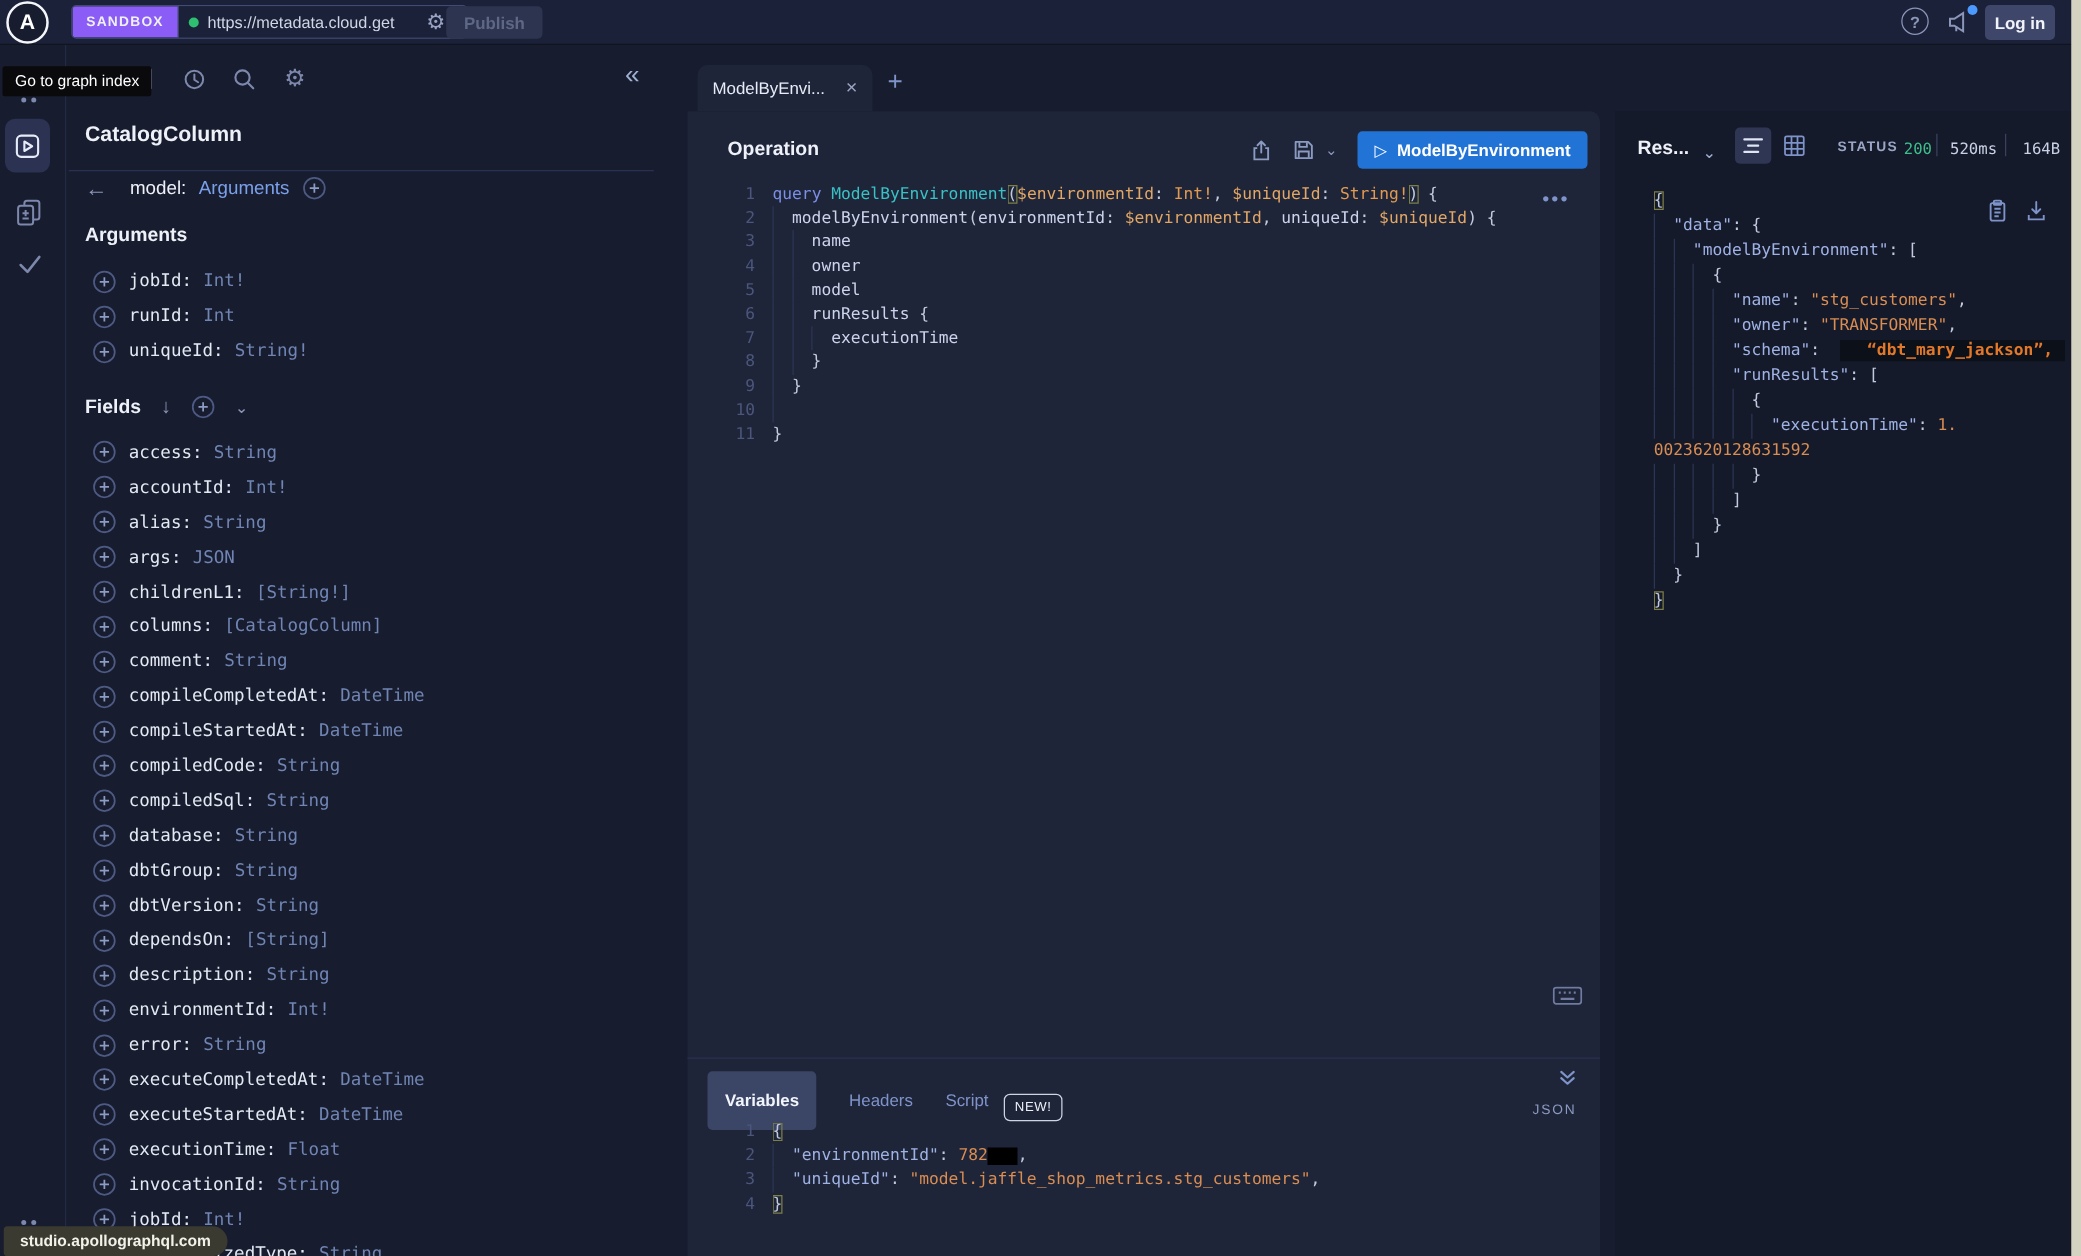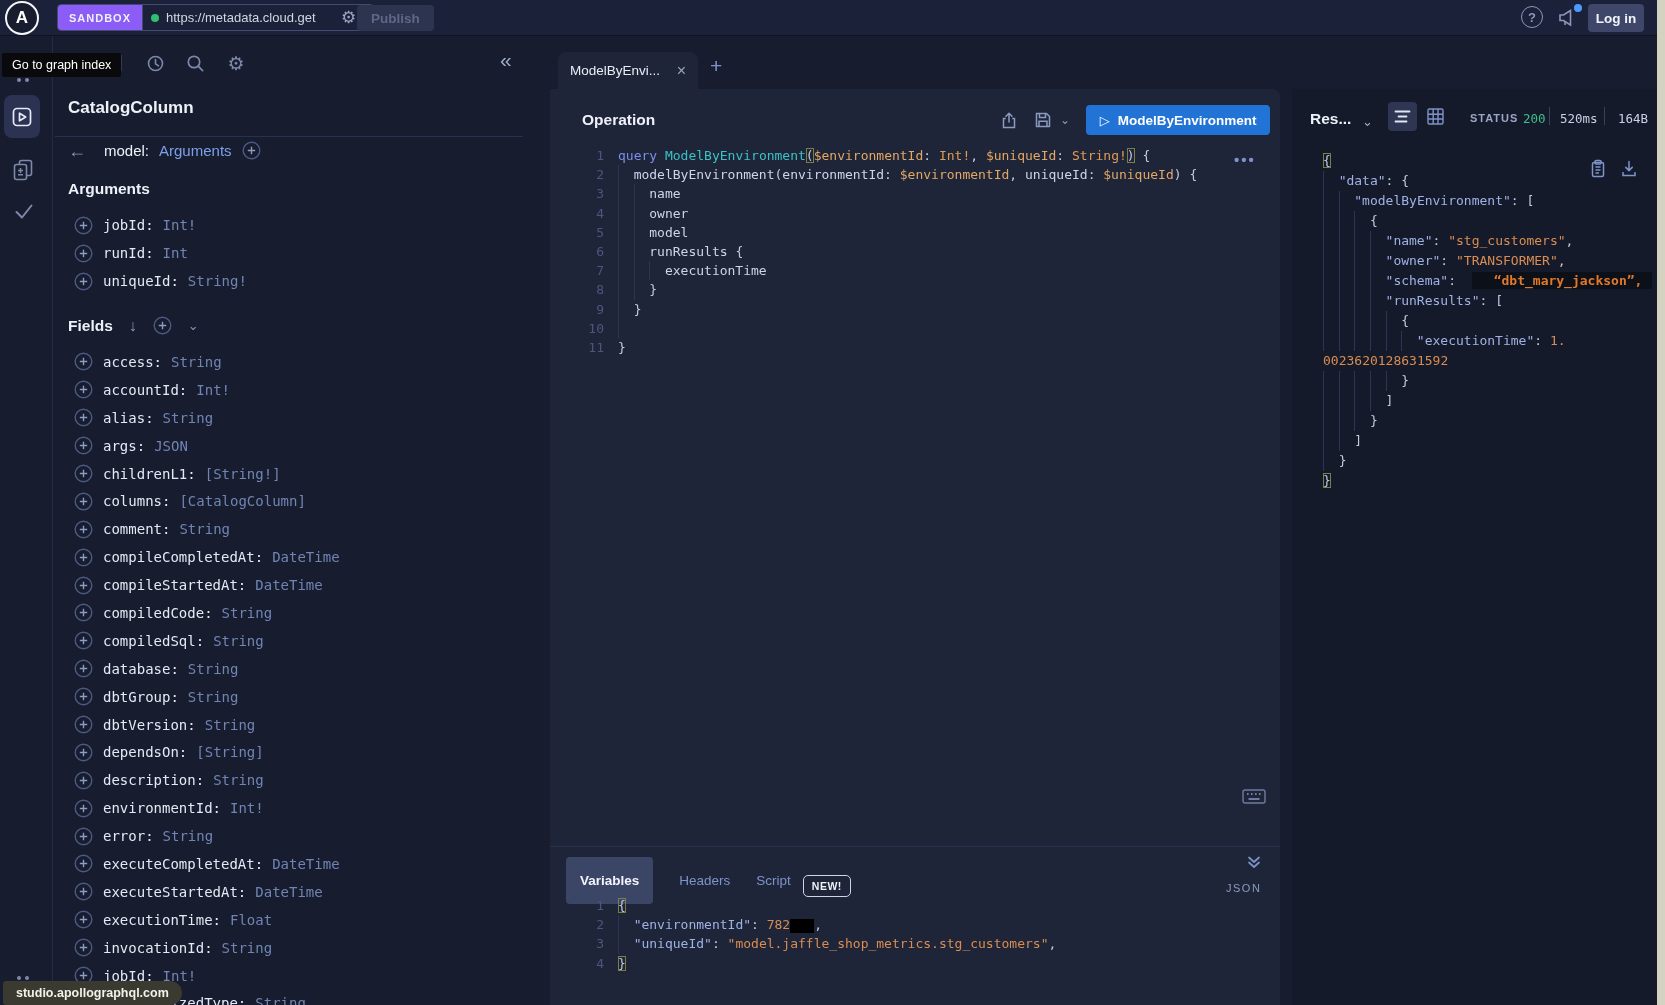--- a/index.html
+++ b/index.html
@@ -98,21 +98,21 @@
                font-weight:bold; letter-spacing:2px; }
   #op-code { position:absolute; left:20px; top:57px; width:690px; }
   .kbd-icon { position:absolute; left:692px; top:700px; }
 
   .op-sub-divider { position:absolute; left:0; top:757px; width:730px; height:1px; background:#2a3150; }
   .vtabs { position:absolute; left:16px; top:768px; display:flex; align-items:center; gap:26px; }
   .vtab-active { background:#3b4566; border-radius:4px; height:47px; padding:0 14px; display:flex;
                  align-items:center; font-size:13.5px; font-weight:bold; color:#f2f5fb; }
   .vtab { font-size:13.5px; color:#7e93c9; }
   .new-badge { border:1.5px solid #cdd4e4; border-radius:5px; height:22px; padding:0 8px;
-               display:flex; align-items:center; font-size:10.5px; font-weight:bold;
+               display:flex; align-items:center; font-size:10.5px; font-weight:normal;
                letter-spacing:0.5px; color:#eef1f8; margin-left:-14px;margin-top:11px; }
   .dbl-chev { position:absolute; left:695px; top:764px; color:#7e93c9; }
   .json-label { position:absolute; left:676px; top:793px; font-size:11px; letter-spacing:1.5px;
                 color:#8b9ac0; }
   #var-code { position:absolute; left:20px; top:807px; width:690px; }
 
   
   .cl { display:flex; height:19.2px; line-height:19.2px;
         font-family:"DejaVu Sans Mono", monospace; font-size:13px; }
   .ln { width:48px; text-align:right; padding-right:14px; color:#4b567c; flex:none; }

